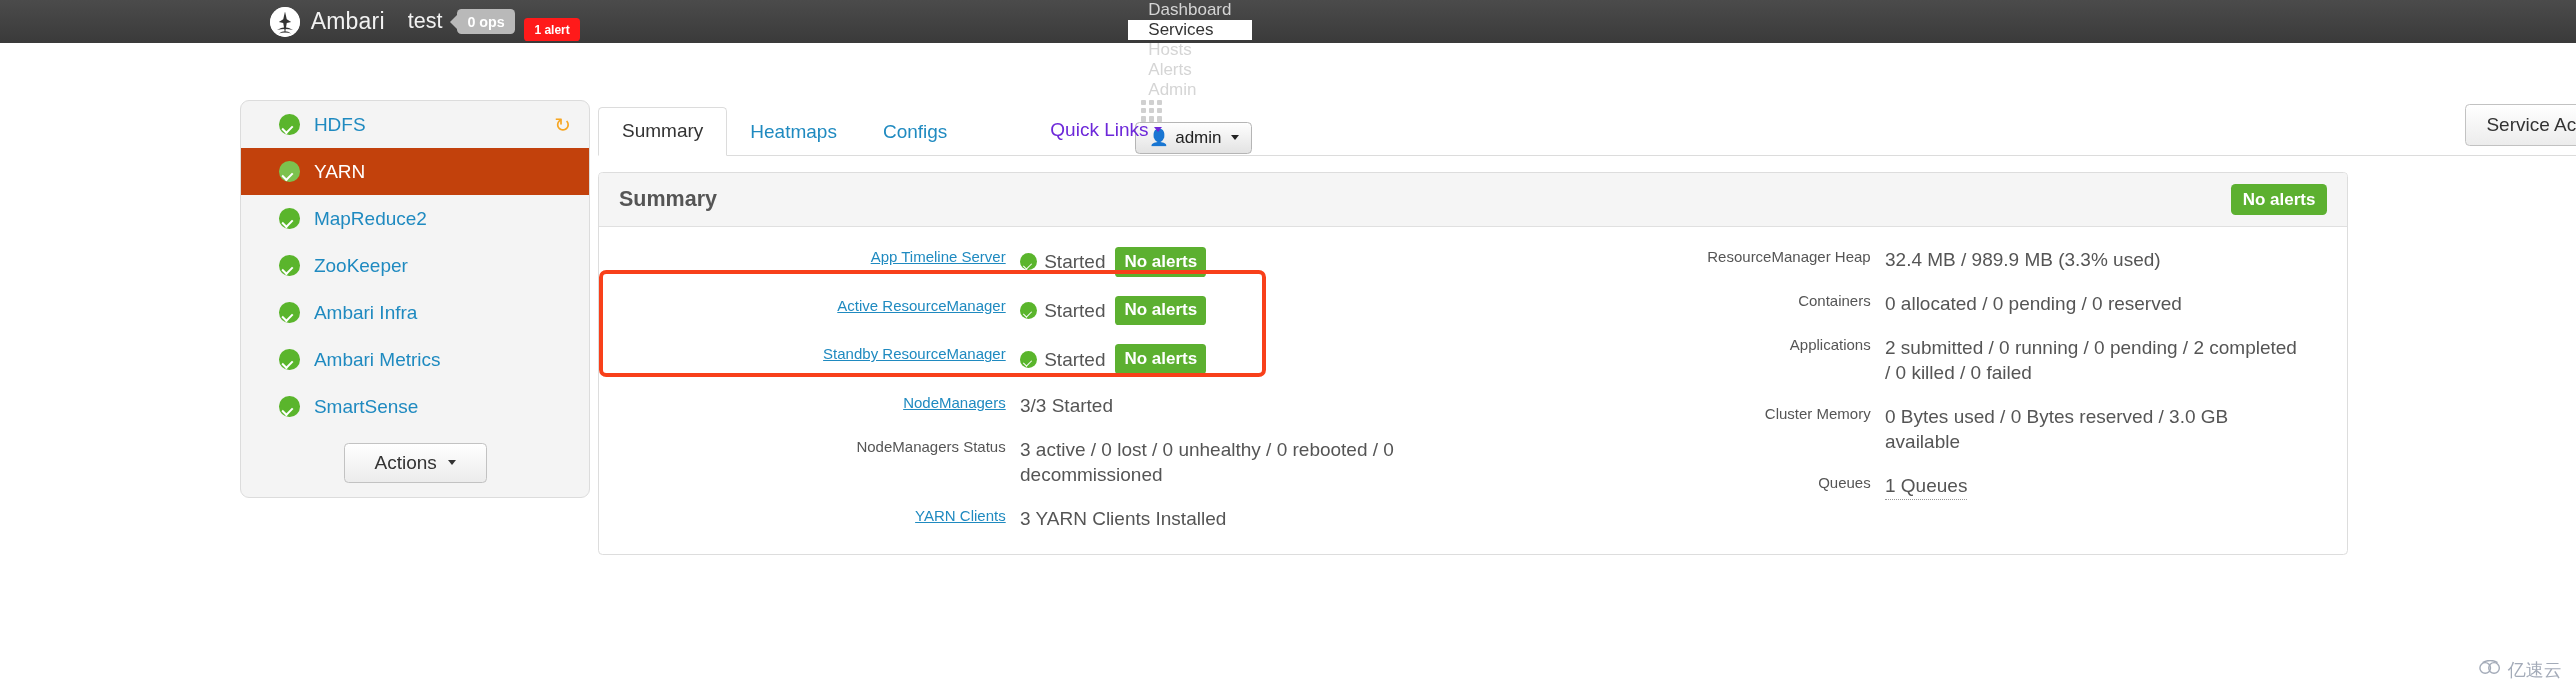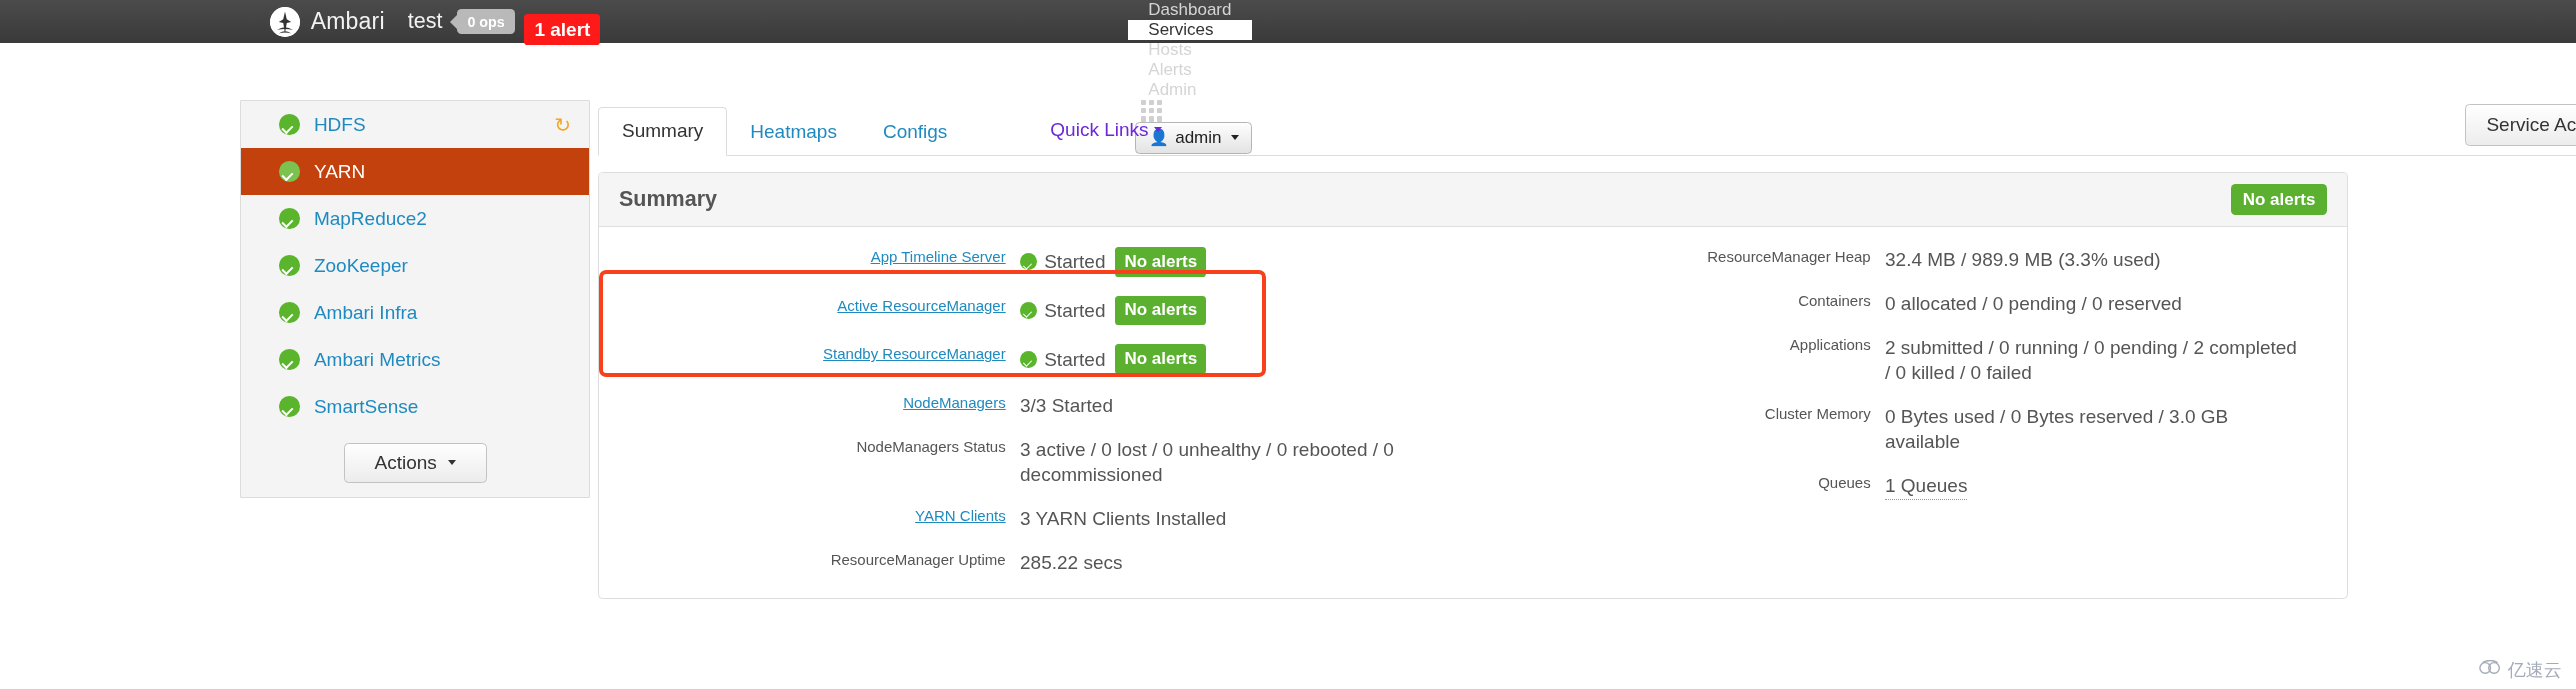--- a/index.html
+++ b/index.html
@@ -42,21 +42,21 @@
   .ops-badge::before {
     content: ""; position: absolute; left: -6.3px; top: 50%;
     transform: translateY(-50%);
     border-top: 7.2px solid transparent;
     border-bottom: 7.2px solid transparent;
     border-right: 7.2px solid #b9b9b9;
   }
   .alert-badge {
     margin-left: 9px;
     background: #ff1a1a; color: #ffffff;
-    font-size: 19px; font-weight: bold;
+    font-size: 12px; font-weight: bold;
     padding: 4.5px 10px; border-radius: 3.6px; white-space: nowrap; margin-top: 16px;
   }
 
   .nav-right {
     margin-left: auto; display: flex; align-items: stretch; height: 43px;
     padding-right: 1324px;
     flex-direction: column;
   }
   .nav-item {
     display: flex; align-items: center; padding: 0 20px;
@@ -79,21 +79,21 @@
   .caret-dn {
     display: inline-block; width: 0; height: 0;
     border-left: 4.5px solid transparent; border-right: 4.5px solid transparent;
     border-top: 5.4px solid currentColor; margin-left: 2.7px;
   }
   .person-glyph { font-size: 16px; line-height: 1; }
 
   
   .sidebar {
     position: absolute; left: 240px; top: 100px; width: 350px;
-    background: #f4f4f4; border: 0.9px solid #dcdcdc; border-radius: 1px;
+    background: #f4f4f4; border: 0.9px solid #dcdcdc; border-radius: 9px;
     padding-bottom: 14.3px;
   }
   .svc-row {
     display: flex; align-items: center; height: 47px;
     padding-left: 38px; padding-right: 18px;
   }
   .svc-row.selected { background: #c2410c; }
   .svc-status {
     width: 20.6px; height: 20.6px; border-radius: 50%; background: #5ab52c;
     flex: 0 0 auto; position: relative; margin-right: 14.3px;
@@ -367,24 +367,20 @@
           <div class="val wrap">3 active / 0 lost / 0 unhealthy / 0 rebooted / 0 decommissioned</div>
         </div>
 
         <div class="srow">
           <div class="lbl">
             <a>YARN Clients</a>
           </div>
           <div class="val">3 YARN Clients Installed</div>
         </div>
 
-        <div class="srow">
-          <div class="lbl">ResourceManager Uptime</div>
-          <div class="val">285.22 secs</div>
-        </div>
 
       </div>
 
       <div class="col col-right">
 
         <div class="srow">
           <div class="lbl">ResourceManager Heap</div>
           <div class="val wrap">32.4 MB / 989.9 MB (3.3% used)</div>
         </div>
 

